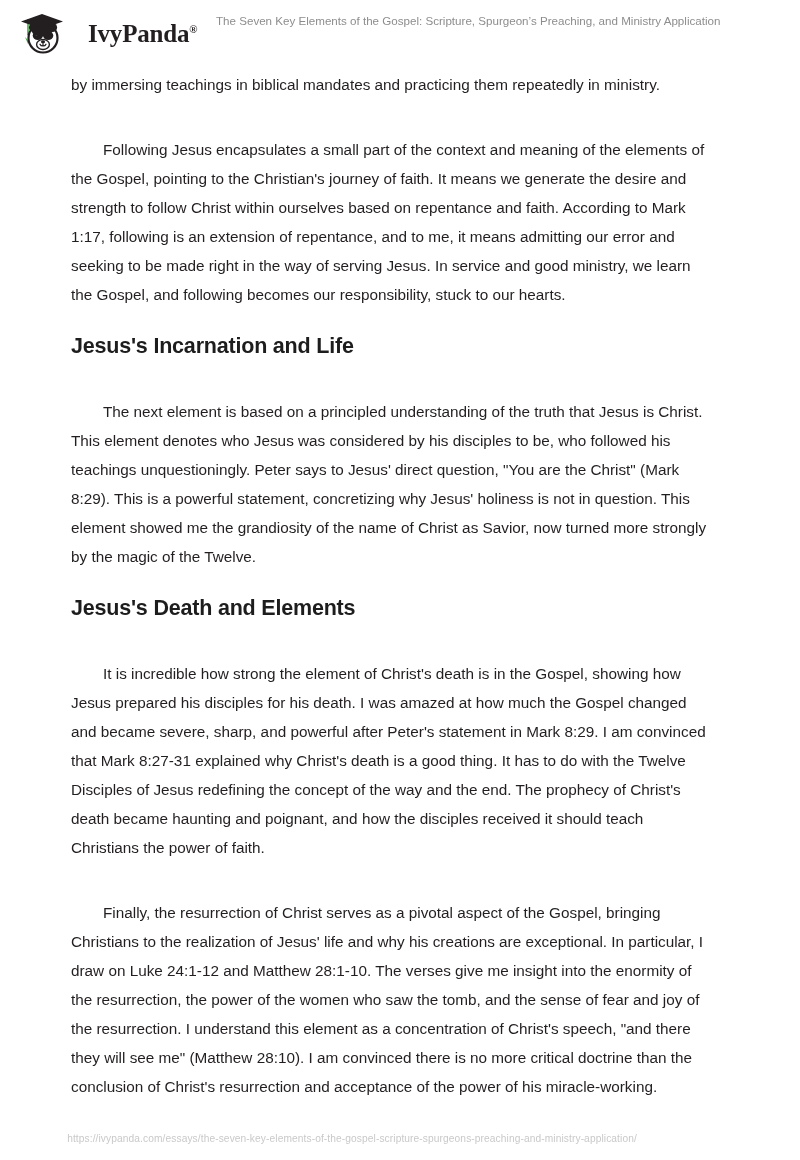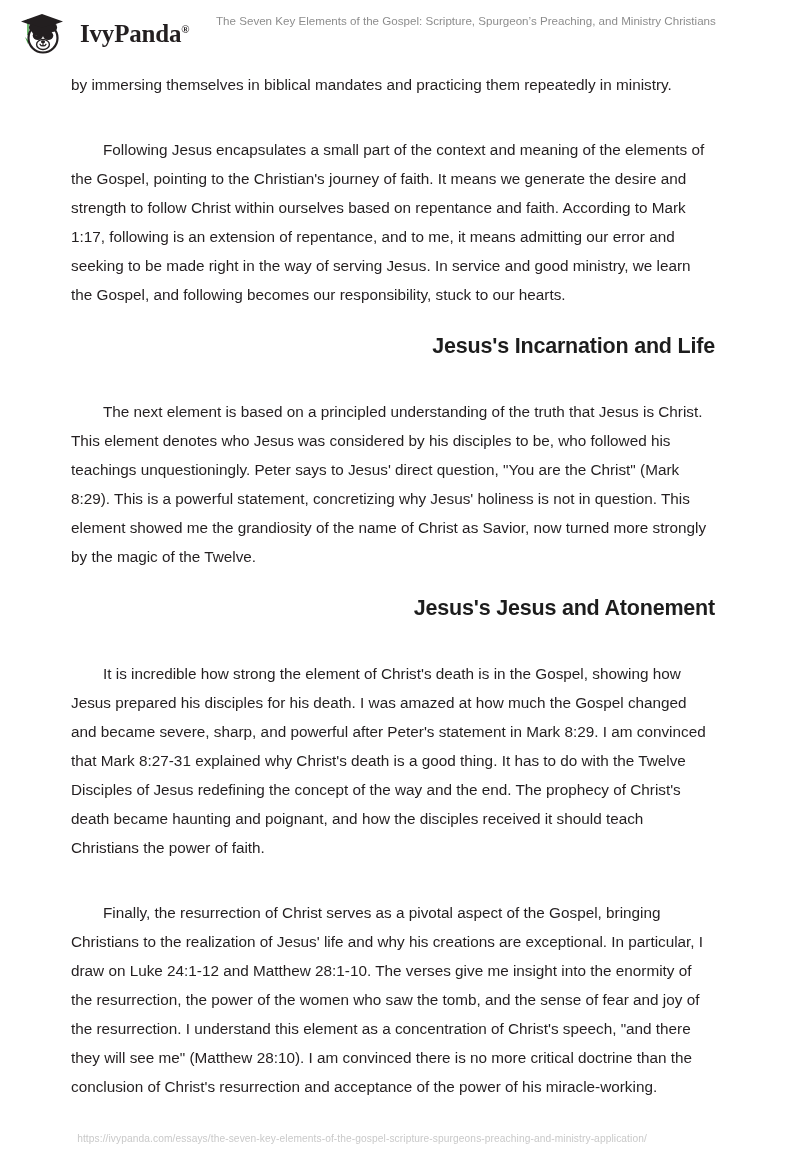--- a/index.html
+++ b/index.html
@@ -39,21 +39,21 @@
     width: 52px;
     height: 46px;
     display: block;
   }
   .brand-name {
     font-family: "Liberation Serif", serif;
     font-size: 25px;
     font-weight: 700;
     color: #231f20;
     letter-spacing: -0.2px;
-    margin-left: 12px;
+    margin-left: 20px;
     line-height: 1;
     position: relative;
     white-space: nowrap;
   }
   .brand-reg {
     font-size: 11px;
     vertical-align: super;
     font-weight: 700;
   }
   .header-title {
@@ -87,27 +87,26 @@
     text-indent: 32px;
     margin-top: 36px;
   }
   .doc-body h2 {
     margin: 10px 0 18px 0;
     font-size: 21.5px;
     line-height: 30px;
     font-weight: bold;
     color: #1d1d1d;
     letter-spacing: -0.2px;
-    text-align: right;
   }
 
   
   .page-footer {
     position: absolute;
-    left: 16px;
+    left: 6px;
     bottom: 14px;
     width: 692px;
     text-align: center;
   }
   .footer-url {
     font-size: 10.2px;
     color: #c9c9c9;
     font-family: "Liberation Sans", sans-serif;
     letter-spacing: 0.1px;
     white-space: nowrap;
@@ -139,34 +138,34 @@
         <ellipse cx="27" cy="31.8" rx="2.1" ry="1.5" fill="#231f20"></ellipse>
         <path d="M27 33.2 L27 36 M27 36 C25.3 36 24.3 35 24 34.2 M27 36 C28.7 36 29.7 35 30 34.2" stroke="#231f20" stroke-width="1.2" fill="none" stroke-linecap="round"></path>
 
         <path d="M26 4 L47 11.5 L26 19 L5 11.5 Z" fill="#231f20"></path>
         <path d="M16 14.2 L16 21.5 C16 24.4 21 26.2 26 26.2 C31 26.2 36 24.4 36 21.5 L36 14.2 L26 17.8 Z" fill="#231f20"></path>
       </svg>
     </span>
     <span class="brand-name"><span>IvyPanda</span><span class="brand-reg">®</span></span>
   </div>
 
-  <div class="header-title">The Seven Key Elements of the Gospel: Scripture, Spurgeon’s Preaching, and Ministry Christians</div>
+  <div class="header-title">The Seven Key Elements of the Gospel: Scripture, Spurgeon’s Preaching, and Ministry Application</div>
 </div>
 
 <div class="doc-body">
 
-  <p class="para">by immersing themselves in biblical mandates and practicing them repeatedly in ministry.</p>
+  <p class="para">by immersing teachings in biblical mandates and practicing them repeatedly in ministry.</p>
 
   <p class="para indent">Following Jesus encapsulates a small part of the context and meaning of the elements of the Gospel, pointing to the Christian's journey of faith. It means we generate the desire and strength to follow Christ within ourselves based on repentance and faith. According to Mark 1:17, following is an extension of repentance, and to me, it means admitting our error and seeking to be made right in the way of serving Jesus. In service and good ministry, we learn the Gospel, and following becomes our responsibility, stuck to our hearts.</p>
 
   <h2>Jesus's Incarnation and Life</h2>
 
   <p class="para indent">The next element is based on a principled understanding of the truth that Jesus is Christ. This element denotes who Jesus was considered by his disciples to be, who followed his teachings unquestioningly. Peter says to Jesus' direct question, "You are the Christ" (Mark 8:29). This is a powerful statement, concretizing why Jesus' holiness is not in question. This element showed me the grandiosity of the name of Christ as Savior, now turned more strongly by the magic of the Twelve.</p>
 
-  <h2>Jesus's Jesus and Atonement</h2>
+  <h2>Jesus's Death and Elements</h2>
 
   <p class="para indent">It is incredible how strong the element of Christ's death is in the Gospel, showing how Jesus prepared his disciples for his death. I was amazed at how much the Gospel changed and became severe, sharp, and powerful after Peter's statement in Mark 8:29. I am convinced that Mark 8:27-31 explained why Christ's death is a good thing. It has to do with the Twelve Disciples of Jesus redefining the concept of the way and the end. The prophecy of Christ's death became haunting and poignant, and how the disciples received it should teach Christians the power of faith.</p>
 
 
   <p class="para indent">Finally, the resurrection of Christ serves as a pivotal aspect of the Gospel, bringing Christians to the realization of Jesus' life and why his creations are exceptional. In particular, I draw on Luke 24:1-12 and Matthew 28:1-10. The verses give me insight into the enormity of the resurrection, the power of the women who saw the tomb, and the sense of fear and joy of the resurrection. I understand this element as a concentration of Christ's speech, "and there they will see me" (Matthew 28:10). I am convinced there is no more critical doctrine than the conclusion of Christ's resurrection and acceptance of the power of his miracle-working.</p>
 </div>
 
 <div class="page-footer">
   <span class="footer-url">https://ivypanda.com/essays/the-seven-key-elements-of-the-gospel-scripture-spurgeons-preaching-and-ministry-application/</span>
 </div>

